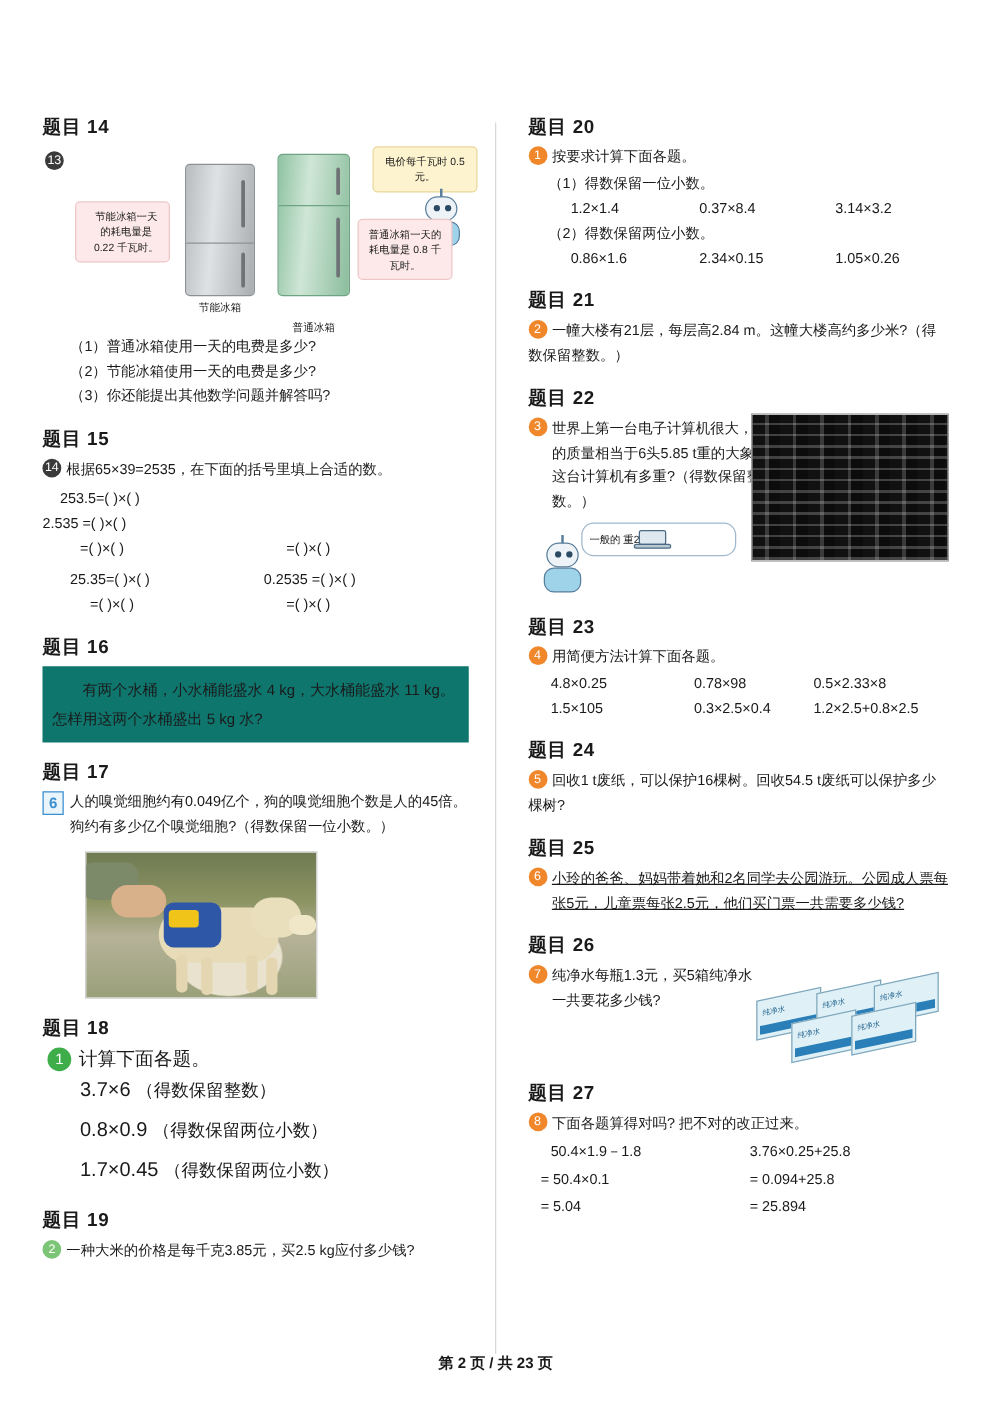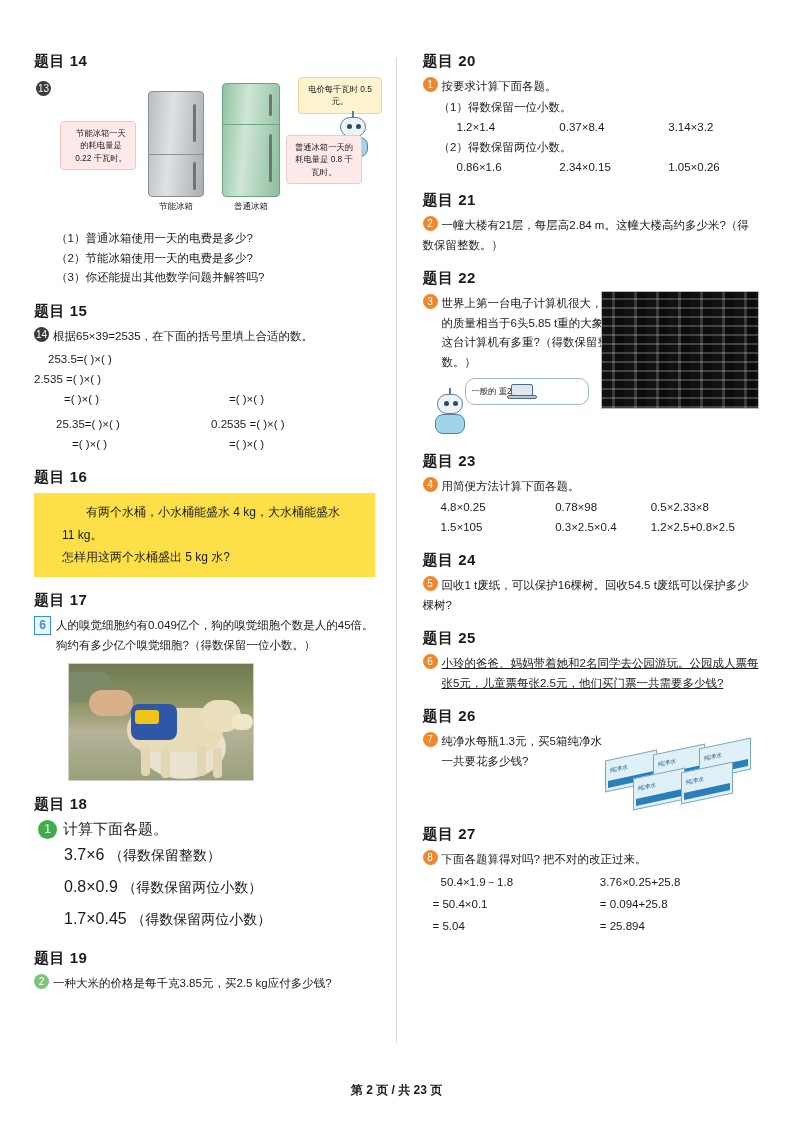--- a/index.html
+++ b/index.html
@@ -8,20 +8,21 @@
     width: 793px; height: 1121px;
     background: #ffffff;
     font-family: "Liberation Sans", sans-serif;
     color: #1a1a1a;
     position: relative;
     overflow: hidden;
   }
   .page {
     position: absolute; inset: 0;
     padding: 52px 34px 40px 34px;
+    margin-top: 40px;
   }
   .columns {
     display: flex;
     height: 1000px;
   }
   .col {
     width: 50%;
     position: relative;
   }
   .col-left { padding-right: 22px; }
@@ -82,21 +83,21 @@
   }
   .bubble.yellow { background:#fdf3cf; border-color:#e9d79a; }
   .bubble.white { background:#ffffff; border:1px solid #9fb8cf; border-radius:10px; }
   .robot { position:absolute; width:34px; height:46px; }
   .robot .head { position:absolute; left:4px; top:4px; width:26px; height:20px; border-radius:11px; background:#eef3f7; border:1.5px solid #5a7f9c;}
   .robot .eye { position:absolute; top:11px; width:5px;height:5px;border-radius:50%;background:#2b4a63;}
   .robot .body { position:absolute; left:2px; top:24px; width:30px;height:20px;border-radius:8px; background:#9fd3ea; border:1.5px solid #5a7f9c;}
   .robot .ant { position:absolute; left:16px; top:-2px; width:2px; height:7px; background:#5a7f9c;}
 
   
-  .hlbox { background:#fde047; padding:8px 28px; font-size:12px; line-height:1.9; }
+  .hlbox { background:#0f766e; padding:8px 8px; font-size:12px; line-height:1.9; }
 
   
   .photo-dog {
     width: 186px; height: 118px; margin: 8px 0 0 34px;
     background:
       radial-gradient(ellipse at 62% 72%, #e9e2cf 0 26%, rgba(0,0,0,0) 27%),
       linear-gradient(180deg,#6f7a52 0%,#8d9463 34%,#b5b298 58%,#9aa07a 100%);
     position: relative; overflow:hidden; border:1px solid #cfcfcf;
   }
   .dog-body{ position:absolute; left:58px; top:44px; width:96px;height:44px;border-radius:22px;background:#e8dcb8;}
@@ -172,21 +173,21 @@
           <div class="fridge-a">
             <div class="fr-handle" style="top:12px;height:38px;"></div>
             <div class="fr-handle" style="top:70px;height:28px;"></div>
           </div>
           <div class="fridge-b">
             <div class="fr-handle" style="top:10px;height:22px;"></div>
             <div class="fr-handle" style="top:50px;height:48px;"></div>
           </div>
 
           <div class="cap" style="left:105px;top:124px;">节能冰箱</div>
-          <div class="cap" style="left:180px;top:124px;">普通冰箱</div>
+          <div class="cap" style="left:180px;top:140px;">普通冰箱</div>
 
           <div class="bubble" style="left:24px;top:44px;width:76px;padding-left:11px;">节能冰箱一天的耗电量是 0.22 千瓦时。</div>
           <div class="bubble" style="left:250px;top:58px;width:76px;">普通冰箱一天的耗电量是 0.8 千瓦时。</div>
         </div>
         <div class="body-text" style="margin-left:22px;">（1）普通冰箱使用一天的电费是多少?</div>
         <div class="body-text" style="margin-left:22px;">（2）节能冰箱使用一天的电费是多少?</div>
         <div class="body-text" style="margin-left:22px;">（3）你还能提出其他数学问题并解答吗?</div>
       </div>
 
       <div class="block">

